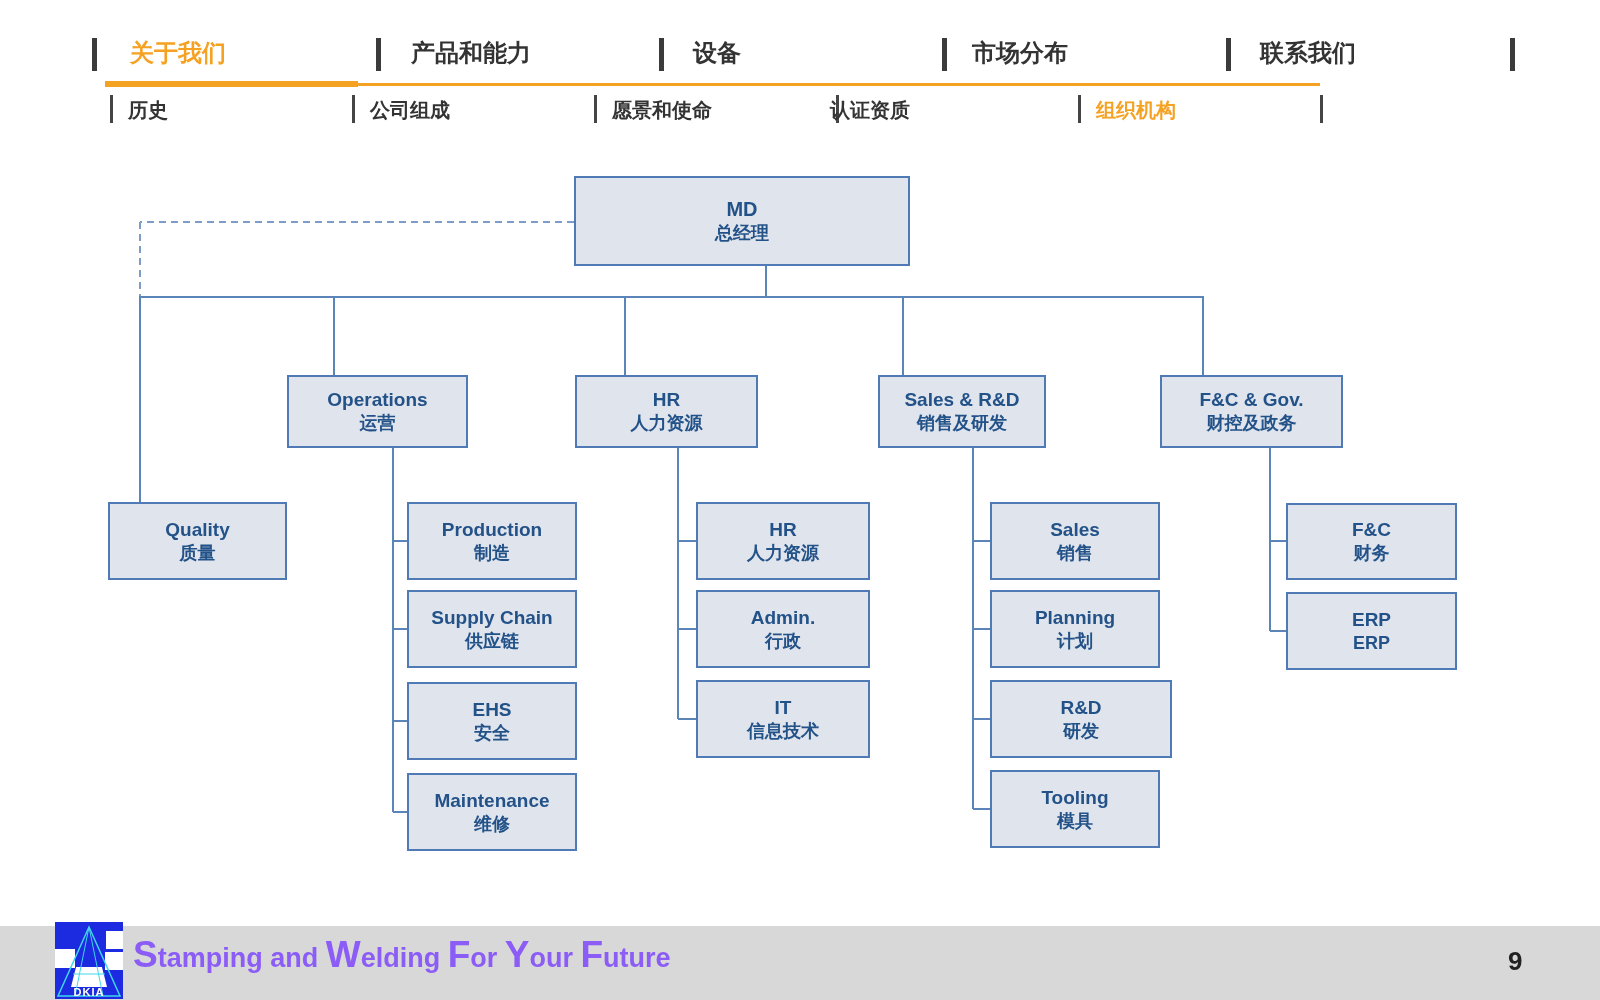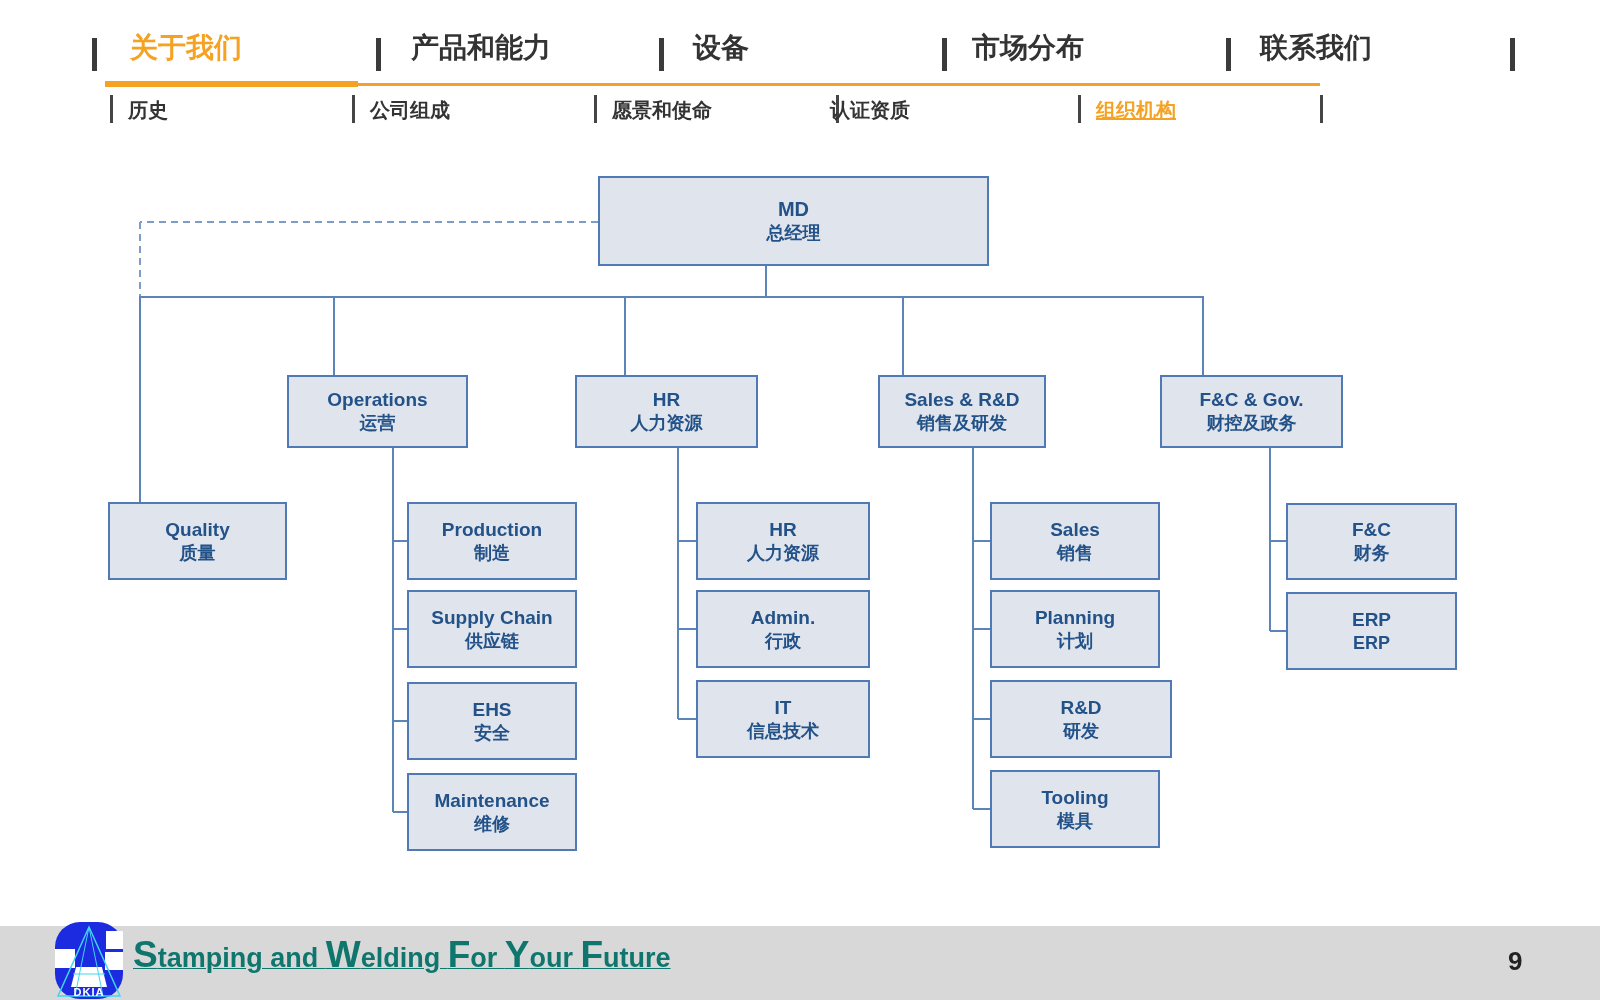--- a/index.html
+++ b/index.html
@@ -1,59 +1,59 @@
 <!DOCTYPE html>
 <html style="--accent-orange: #F5A223; --box-fill: #E0E4EC; --box-border: #4F7AB5; --box-text: #235289; --connector: #5B84B8; --footer-band: #D8D8D8; --logo-blue: #1C2BE0; --logo-cyan: #3FD6EC;"><head>
 <meta charset="utf-8">
 <style>
   html,body{margin:0;padding:0;background:#ffffff;}
   .page{position:relative;width:1600px;height:1000px;background:#fff;overflow:hidden;
         font-family:"Liberation Sans","DejaVu Sans",sans-serif;}
 
   
   .nav-sep{position:absolute;top:38px;width:5px;height:33px;background:#3b3b3b;}
-  .nav-tab{position:absolute;top:29px;font-size:28px;font-weight:700;color:#333;
+  .nav-tab{position:absolute;top:37px;font-size:24px;font-weight:700;color:#333;
            white-space:nowrap;cursor:pointer;text-decoration:none;}
   .nav-tab.active{color:var(--accent-orange,#F5A223);}
   .underline-thick{position:absolute;left:105px;top:81px;width:253px;height:6px;
                    background:var(--accent-orange,#F5A223);}
   .underline-thin{position:absolute;left:358px;top:83px;width:962px;height:3px;
                   background:var(--accent-orange,#F5A223);}
 
   
   .subnav-sep{position:absolute;top:95px;width:3px;height:28px;background:#454545;}
   .subnav-item{position:absolute;top:97px;font-size:20px;font-weight:700;color:#333;
                white-space:nowrap;cursor:pointer;}
-  .subnav-item.active{color:var(--accent-orange,#F5A223);text-decoration:underline;}
+  .subnav-item.active{color:var(--accent-orange,#F5A223);}
 
   
   .connectors{position:absolute;left:0;top:0;}
   .connectors line{stroke:var(--connector,#5B84B8);stroke-width:2;}
   .connectors line.dashed{stroke:#7d9cc8;stroke-dasharray:7 5;}
   .node{position:absolute;box-sizing:border-box;background:var(--box-fill,#E0E4EC);
         border:2px solid var(--box-border,#4F7AB5);display:flex;flex-direction:column;
         align-items:center;justify-content:center;line-height:1.32;}
   .node .en{font-weight:700;font-size:19px;color:var(--box-text,#235289);white-space:nowrap;}
   .node .zh{font-weight:700;font-size:18px;color:var(--box-text,#235289);white-space:nowrap;text-align:right;}
   .node.root .en{font-size:20px;}
 
   
   .footer-band{position:absolute;left:0;top:926px;width:1600px;height:74px;
                background:var(--footer-band,#D8D8D8);}
   .logo{position:absolute;left:55px;top:922px;width:68px;height:77px;
-        background:var(--logo-blue,#1C2BE0);border-radius:25px;}
+        background:var(--logo-blue,#1C2BE0);}
   .logo .notch-tr{position:absolute;right:0;top:9px;width:17px;height:18px;background:#fff;}
   .logo .notch-l{position:absolute;left:0;top:27px;width:20px;height:19px;background:#fff;}
   .logo .notch-r{position:absolute;right:0;top:30px;width:18px;height:18px;background:#fff;}
   .logo .trapezoid{position:absolute;left:16px;top:45px;width:36px;height:20px;background:#fff;
                    clip-path:polygon(14% 0,86% 0,100% 100%,0 100%);}
   .logo svg{position:absolute;left:0;top:0;}
   .logo .dkia{position:absolute;bottom:1px;left:0;right:0;text-align:center;color:#fff;
               font-size:11px;font-weight:700;letter-spacing:1px;}
-  .slogan{position:absolute;left:133px;top:934px;white-space:nowrap;color:#0f766e;text-decoration:underline;}
+  .slogan{position:absolute;left:133px;top:934px;white-space:nowrap;color:#8b5cf6;}
   .slogan span{font-size:27px;font-weight:700;}
   .slogan span.big{font-size:37px;}
   .page-number{position:absolute;left:1508px;top:946px;font-size:26px;font-weight:700;color:#222;}
 </style>
 </head>
 <body>
 
 <div class="page">
 
   <header>
@@ -117,21 +117,21 @@
       <line x1="973" y1="541" x2="990" y2="541"></line>
       <line x1="973" y1="629" x2="990" y2="629"></line>
       <line x1="973" y1="719" x2="990" y2="719"></line>
       <line x1="973" y1="809" x2="990" y2="809"></line>
 
       <line x1="1270" y1="448" x2="1270" y2="631"></line>
       <line x1="1270" y1="541" x2="1286" y2="541"></line>
       <line x1="1270" y1="631" x2="1286" y2="631"></line>
     </svg>
 
-    <div class="node root" style="left:598px;top:176px;width:391px;height:90px">
+    <div class="node root" style="left:574px;top:176px;width:336px;height:90px">
       <span class="en">MD</span>
       <span class="zh">总经理</span>
     </div>
 
     <div class="node" style="left:287px;top:375px;width:181px;height:73px">
       <span class="en">Operations</span>
       <span class="zh">运营</span>
     </div>
     <div class="node" style="left:575px;top:375px;width:183px;height:73px">
       <span class="en">HR</span>

